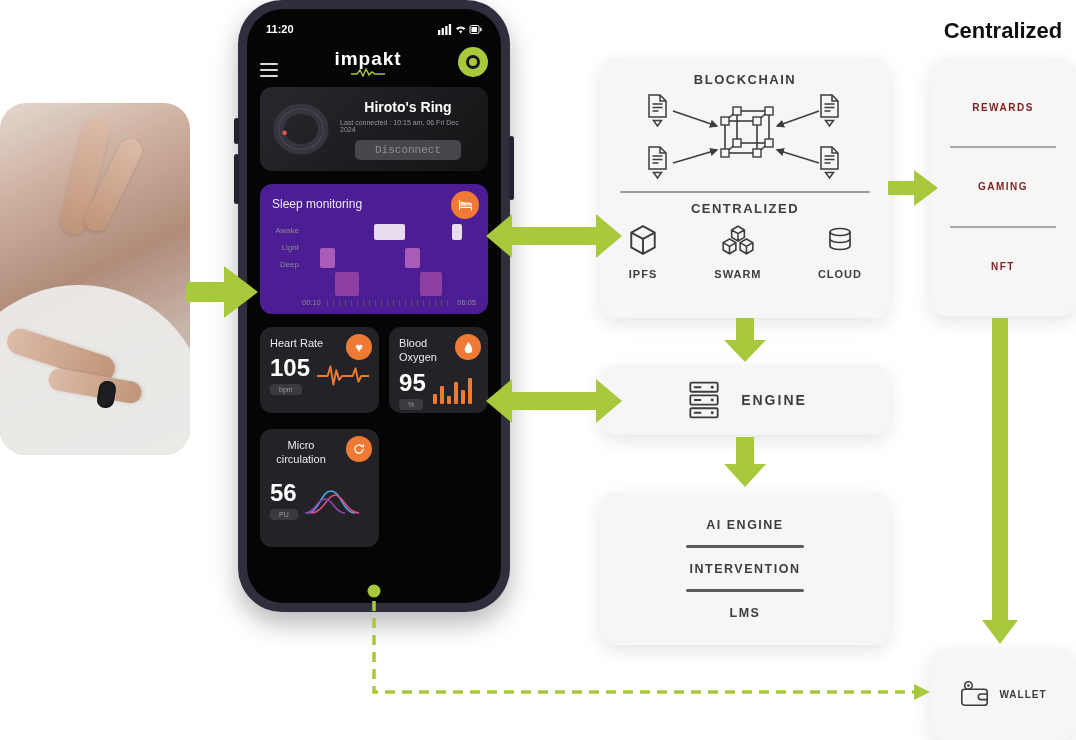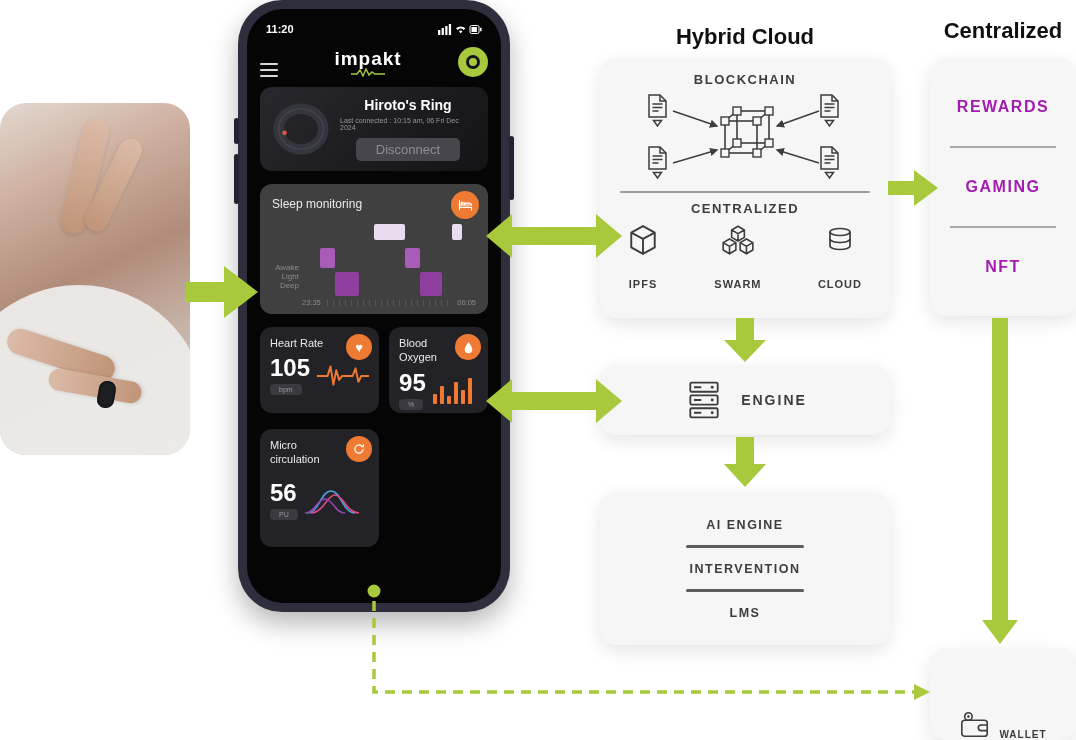--- a/index.html
+++ b/index.html
@@ -36,38 +36,38 @@
   .logotext { color:#fff; font-size:19px; font-weight:700; letter-spacing:1px; }
   .logowave { display:block; margin:-2px auto 0 auto; }
   .ringbtn { width:30px; height:30px; border-radius:50%; background:var(--accent-green); display:flex; align-items:center; justify-content:center; cursor:pointer; }
   .ringglyph { width:14px; height:14px; border-radius:50%; border:3.5px solid #14141c; }
 
   .ring-card { margin-top:10px; background:linear-gradient(135deg,#27272d,#141416); border-radius:12px; padding:8px 12px;
     display:flex; gap:10px; align-items:center; height:84px; }
   .ring-info { flex:1; display:flex; flex-direction:column; align-items:center; }
   .ring-title { color:#fff; font-size:14px; font-weight:700; }
   .ring-sub { color:#96969c; font-size:7px; margin-top:4px; }
-  .disconnect { margin-top:7px; background:#46464c; color:#8e8e94; border:none; border-radius:5px; font-size:13px; padding:4px 20px; font-family:Liberation Sans, sans-serif; cursor:pointer; }
-
-  .sleep-card { margin-top:13px; background:#404040; border-radius:12px; padding:10px 12px; height:130px; position:relative; }
+  .disconnect { margin-top:7px; background:#46464c; color:#8e8e94; border:none; border-radius:5px; font-size:11px; padding:4px 20px; font-family:Liberation Mono, monospace; cursor:pointer; }
+
+  .sleep-card { margin-top:13px; background:#4c1d95; border-radius:12px; padding:10px 12px; height:130px; position:relative; }
   .sleep-title { color:#e9e9ea; font-size:12px; }
   .badge-sleep { position:absolute; right:9px; top:7px; width:28px; height:28px; border-radius:50%; background:var(--accent-orange); display:flex; align-items:center; justify-content:center; }
   .sleep-chart { display:flex; margin-top:12px; }
-  .sleep-labels { width:34px; height:70px; color:#8a8a90; font-size:8px; display:flex; flex-direction:column; justify-content:flex-end; text-align:right; padding:2px 7px 4px 0; }
+  .sleep-labels { width:34px; height:70px; color:#8a8a90; font-size:8px; display:flex; flex-direction:column; justify-content:flex-start; text-align:right; padding:2px 7px 4px 0;gap:8px; }
   .sleep-plot { position:relative; flex:1; height:72px; }
   .seg { position:absolute; border-radius:2px; }
   .seg-awake { height:16px; background:var(--purple-light); }
   .seg-light { height:20px; background:var(--purple-mid); }
   .seg-deep  { height:24px; background:var(--purple-deep); }
   .sleep-axis { display:flex; align-items:center; gap:6px; color:#8a8a90; font-size:7.5px; margin-top:2px; padding-left:30px; }
   .ruler { flex:1; height:6px; background:repeating-linear-gradient(90deg,#55555c 0 1px,transparent 1px 6px); }
 
   .metrics { margin-top:13px; display:grid; grid-template-columns:1fr 1fr; gap:16px 10px; }
   .mcard { background:#232327; border-radius:12px; padding:9px 10px; position:relative; height:86px; }
-  .mcard.tall { height:118px; }
+  .mcard.tall { height:118px;text-align:center; }
   .mtitle { color:#e9e9ea; font-size:11px; line-height:1.3; width:62px; }
   .micon { position:absolute; top:7px; right:7px; width:26px; height:26px; border-radius:50%; background:var(--accent-orange);
     color:#fff; display:flex; align-items:center; justify-content:center; font-size:13px; }
   .micon.square { border-radius:8px; }
   .mrow { display:flex; align-items:center; gap:7px; margin-top:6px; }
   .mval { color:#fff; font-size:24px; font-weight:700; line-height:1; }
   .munit { background:#3a3a40; color:#98989e; font-size:7px; padding:2px 9px; border-radius:4px; margin-top:4px; display:inline-block; }
   .vcol { display:flex; flex-direction:column; align-items:flex-start; }
   .obars { display:flex; align-items:flex-end; gap:3px; height:28px; }
   .obar { width:4px; background:var(--accent-orange); border-radius:1px; }
@@ -82,34 +82,34 @@
   .big-title { position:absolute; font-size:22px; font-weight:700; color:#101010; z-index:2; }
   .hc-title { left:600px; top:24px; width:290px; text-align:center; }
   .ct-title { left:930px; top:18px; width:146px; text-align:center; }
 
   .dbox { position:absolute; background:#f6f6f6; border-radius:16px; box-shadow:0 6px 18px rgba(0,0,0,.10); z-index:2; }
   .dlabel { font-weight:700; color:#3d3d3d; font-size:13px; letter-spacing:1.5px; }
   .hybrid { left:600px; top:58px; width:290px; height:260px; padding:14px 18px 10px; text-align:center; }
   .bc-graphic { display:block; margin:4px auto 0; width:244px; height:96px; }
   .hdivider { height:2px; background:#9d9d9d; margin:4px 2px 8px; border-radius:1px; }
   .storage-row { display:flex; justify-content:space-between; padding:8px 10px 0; }
-  .storage-item { display:flex; flex-direction:column; align-items:center; gap:22px; font-weight:700; font-size:11px; color:#3d3d3d; letter-spacing:1px; }
+  .storage-item { display:flex; flex-direction:column; align-items:center; gap:12px; font-weight:700; font-size:11px; color:#3d3d3d; letter-spacing:1px; }
 
   .centralized { left:930px; top:58px; width:146px; height:258px; display:flex; flex-direction:column; align-items:center; justify-content:space-evenly; padding:10px 0; }
-  .c-item { font-weight:700; color:#a21caf; font-size:16px; letter-spacing:1.5px; }
+  .c-item { font-weight:700; color:#7f1d1d; font-size:10px; letter-spacing:1.5px; }
   .c-div { width:106px; height:1.5px; background:#a8a8a8; }
 
   .serverbox { left:600px; top:365px; width:290px; height:70px; display:flex; align-items:center; justify-content:center; gap:16px; }
   .server-label { font-weight:700; color:#3d3d3d; font-size:14px; letter-spacing:2px; }
 
   .aibox { left:600px; top:492px; width:290px; height:153px; display:flex; flex-direction:column; align-items:center; justify-content:space-evenly; padding:12px 0; }
   .ai-item { font-weight:700; color:#3d3d3d; font-size:12.5px; letter-spacing:1.5px; }
   .ai-div { width:118px; height:3px; background:#5c5c5c; border-radius:2px; }
 
-  .walletbox { left:930px; top:648px; width:146px; height:92px; display:flex; align-items:flex-end; justify-content:center; gap:8px; }
+  .walletbox { left:930px; top:648px; width:146px; height:92px; display:flex; align-items:center; justify-content:center; gap:8px; }
   .wallet-label { font-weight:700; color:#3d3d3d; font-size:10px; letter-spacing:1px; }
 
   
   #connectors { position:absolute; left:0; top:0; z-index:6; pointer-events:none; }
   .gfill { fill:var(--accent-green); }
   .gdash { stroke:var(--accent-green); stroke-width:3.5; stroke-dasharray:10 7; }
 </style>
 </head>
 <body>
 
@@ -200,21 +200,21 @@
           <div class="sleep-plot">
               <div class="seg seg-light" style="left: 8%; width: 9%; top: 24px;"></div>
               <div class="seg seg-deep" style="left: 17%; width: 14%; top: 48px;"></div>
               <div class="seg seg-awake" style="left: 40%; width: 18%; top: 0px;"></div>
               <div class="seg seg-light" style="left: 58%; width: 9%; top: 24px;"></div>
               <div class="seg seg-deep" style="left: 67%; width: 13%; top: 48px;"></div>
               <div class="seg seg-awake" style="left: 86%; width: 6%; top: 0px;"></div>
             </div>
         </div>
         <div class="sleep-axis">
-          <span>23:35</span>
+          <span>00:10</span>
           <div class="ruler"></div>
           <span>06:05</span>
         </div>
       </div>
 
       <div class="metrics">
 
         <div class="mcard">
           <div class="mtitle">Heart Rate</div>
           <span class="micon">♥</span>
@@ -273,21 +273,20 @@
               <path fill="none" stroke-width="1.6" d="M0 28 C10 28 12 14 20 14 C28 14 30 28 40 28" stroke="#8e44ad"></path>
             </svg>
           </div>
         </div>
 
 
       </div>
     </div>
   </div>
 
-  <div class="big-title hc-title">Hybrid Cloud</div>
   <div class="big-title ct-title">Centralized</div>
 
   <div class="dbox hybrid">
     <div class="dlabel">BLOCKCHAIN</div>
     <svg class="bc-graphic" viewBox="0 0 244 96">
       <defs>
         <g id="doc" fill="none" stroke="#3d3d3d" stroke-width="1.5">
           <path d="M0 0 h11 l6 6 v16 h-17 z"></path>
             <path d="M11 0 v6 h6"></path>
           <path d="M3.5 9 h10 M3.5 12.5 h10 M3.5 16 h6"></path>

